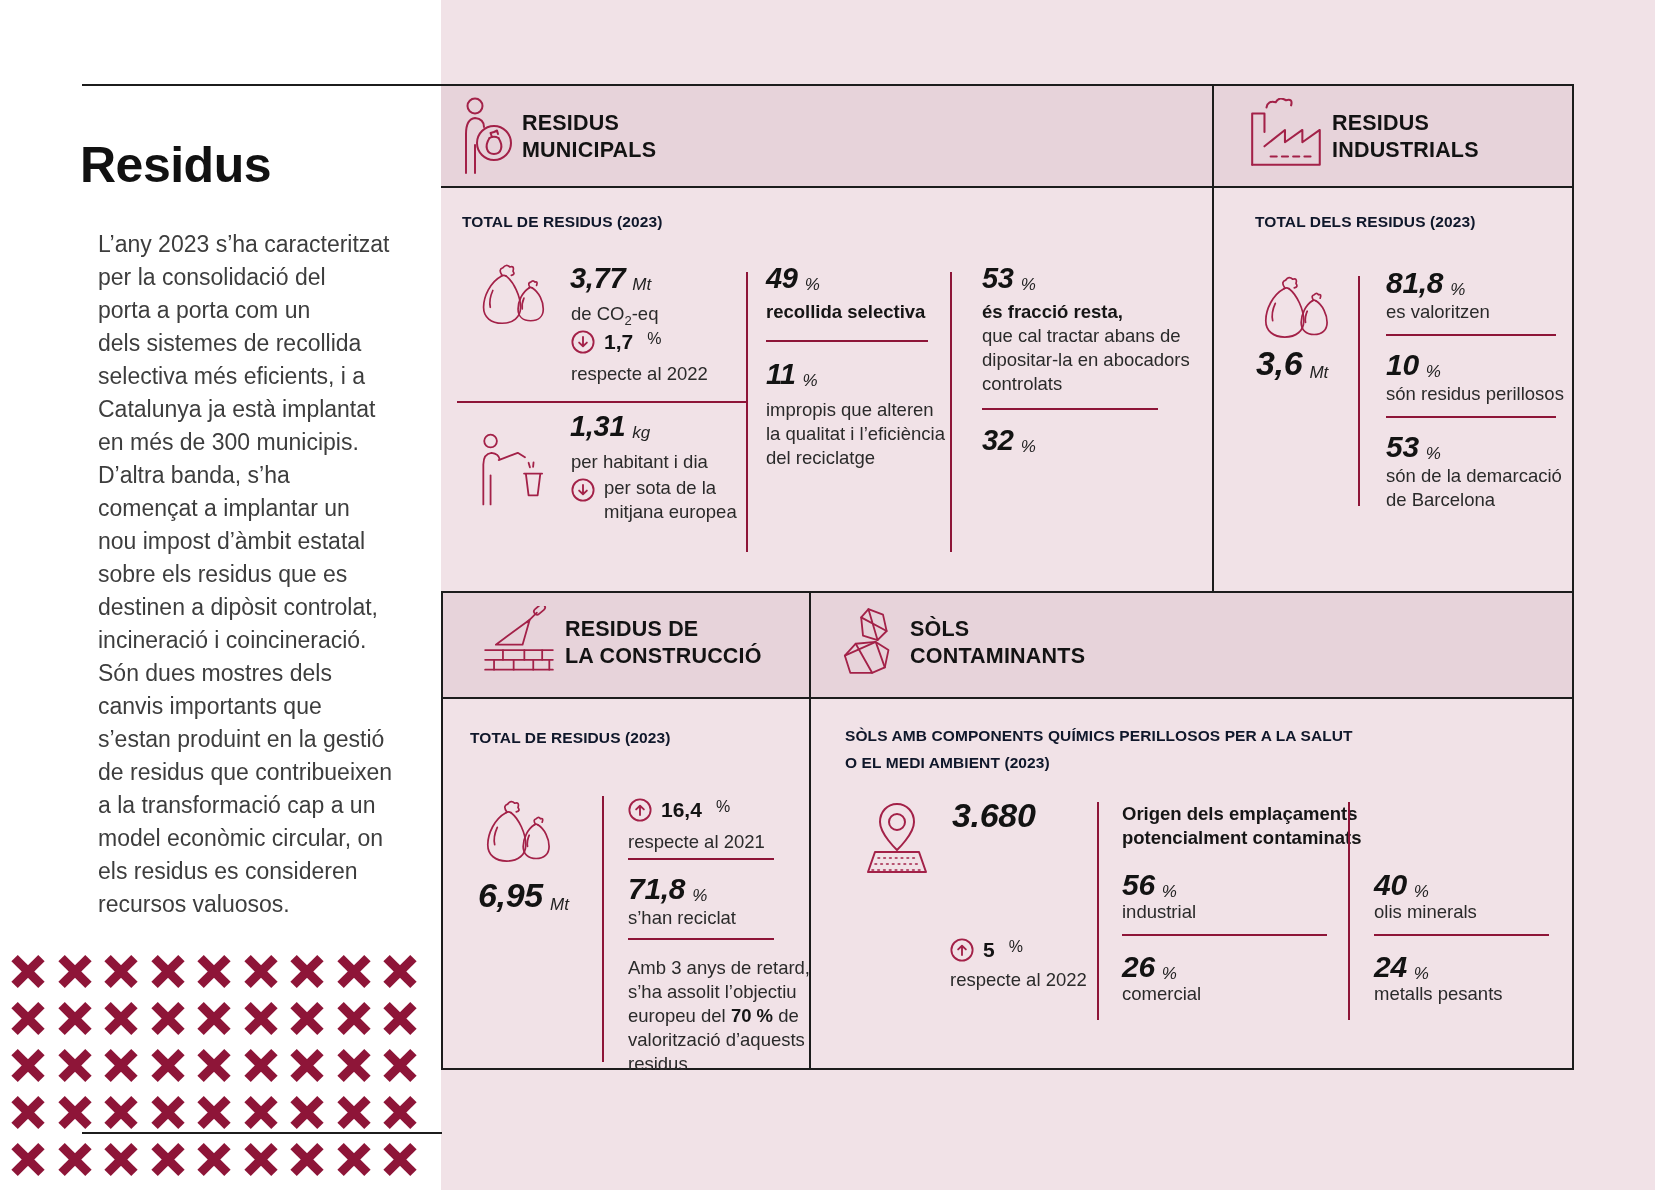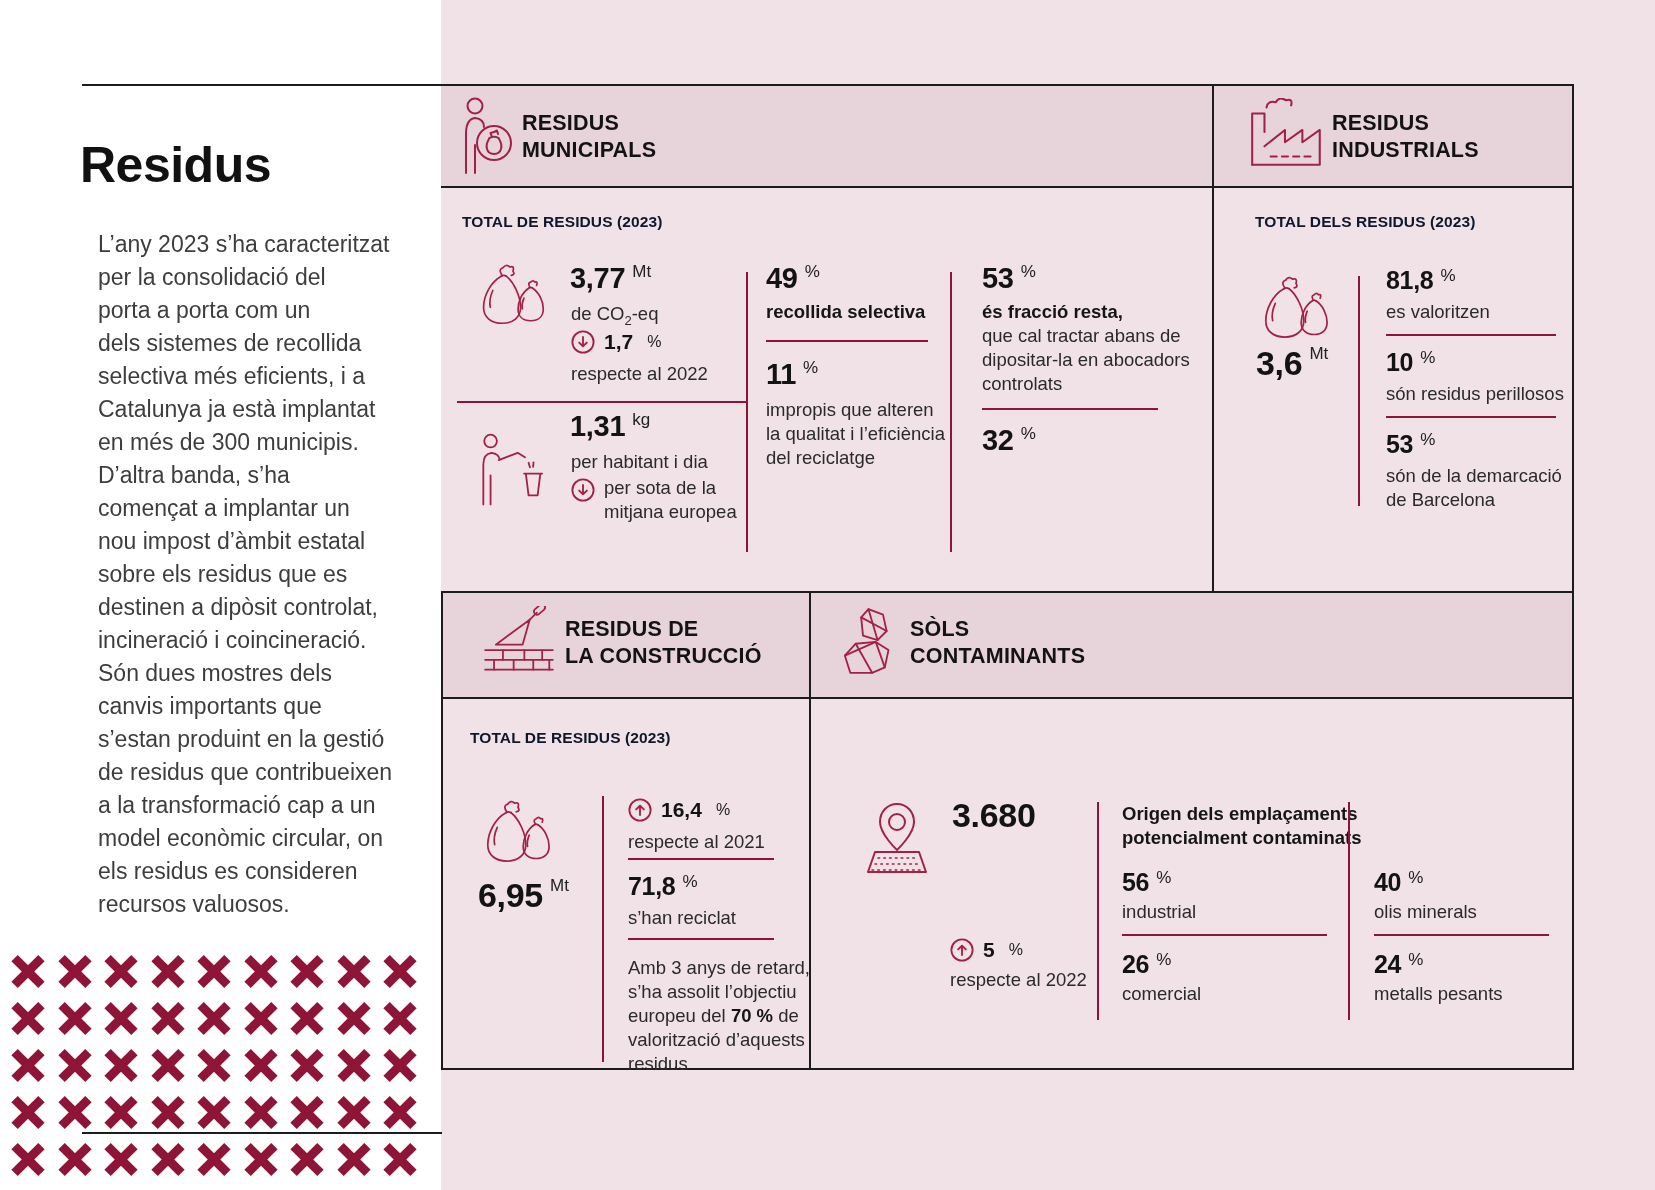--- a/index.html
+++ b/index.html
@@ -10,33 +10,33 @@
   .band{background:#e7d3da;}
   .bline{background:#1c1c1c;}
   .mline{background:#8e1538;}
 
   .page-title{font-size:50px;font-weight:bold;color:#111;letter-spacing:-0.5px;}
   .intro{font-size:23px;line-height:33px;color:#3d3d3d;white-space:pre-line;}
 
   .ptitle{font-weight:bold;font-size:21.5px;line-height:27px;color:#131313;letter-spacing:0.2px;white-space:pre-line;}
   .sec{font-weight:bold;font-size:15.5px;color:#0f172a;letter-spacing:0.1px;white-space:pre-line;line-height:27px;}
 
-  .nrow{display:flex;align-items:flex-start;color:#131313;white-space:nowrap;}
+  .nrow{display:flex;align-items:flex-end;color:#131313;white-space:nowrap;font-style:italic;}
   .nA{font-weight:bold;font-size:29px;letter-spacing:-0.3px;}
   .nB{font-weight:bold;font-size:34px;letter-spacing:-0.3px;}
-  .nC{font-weight:bold;font-size:25px;letter-spacing:-0.3px;}
+  .nC{font-weight:bold;font-size:30px;letter-spacing:-0.3px;}
   .unit{font-size:17px;margin-left:7px;font-weight:normal;color:#222;}
   .sub2{font-size:13px;}
 
   .lbl{font-size:18.5px;line-height:24px;color:#2a2a2a;white-space:pre-line;}
   .lbl b, .lblb{font-weight:bold;color:#151515;}
   .lblb{font-size:18.5px;line-height:24px;white-space:pre-line;}
   .s19{font-size:18.5px;line-height:24px;color:#2a2a2a;}
 
-  .delta{display:flex;align-items:center;gap:9px;}
+  .delta{display:flex;gap:9px;}
   .delta.top{align-items:flex-start;}
   .dnum{font-weight:bold;font-size:21px;color:#131313;}
   .dunit{font-size:16px;font-weight:normal;color:#222;margin-left:5px;}
   .dico{width:24px;height:24px;flex:0 0 auto;}
 
   .icon{stroke:#a32148;fill:none;stroke-width:2;stroke-linecap:round;stroke-linejoin:round;}
   .icon .thin{stroke-width:1.6;}
 
   #crosses{display:grid;grid-auto-rows:47px;}
   .cross{position:relative;width:30px;height:30px;display:block;}
@@ -329,20 +329,22 @@
 
   <svg class="abs icon" style="left:843px;top:602px" width="60" height="78" viewBox="0 0 66 74">
     <path d="M28,2 L44,8 L48,26 L38,36 L22,31 L20,11 Z"></path>
     <path d="M28,2 L38,36 M20,11 L48,26"></path>
     <path d="M8,72 L2,53 L14,40 L36,38 L50,47 L46,66 L32,72 Z"></path>
     <path d="M14,40 L32,72 M2,53 L36,38 M36,38 L46,66"></path>
   </svg>
   <div class="abs ptitle" style="left:910px;top:616px">SÒLS
 CONTAMINANTS</div>
 
+  <div class="abs sec" style="left:845px;top:722px">SÒLS AMB COMPONENTS QUÍMICS PERILLOSOS PER A LA SALUT
+O EL MEDI AMBIENT (2023)</div>
 
   <svg class="abs icon" style="left:856px;top:800px" width="82" height="78" viewBox="0 0 82 78">
     <path d="M12,72 L70,72 L63,52 L19,52 Z"></path>
     <path class="thin" d="M22,58 h38 M19,64 h44 M16,70 h50" stroke-dasharray="1.6 4.2"></path>
     <path d="M41,4 C31,4 24,12 24,22 C24,34 41,50 41,50 C41,50 58,34 58,22 C58,12 51,4 41,4 Z" fill="#f1e2e7"></path>
     <circle cx="41" cy="22" r="8"></circle>
   </svg>
   <div class="abs nrow" style="left:952px;top:796px">
     <span class="nB">3.680</span>
   </div>

